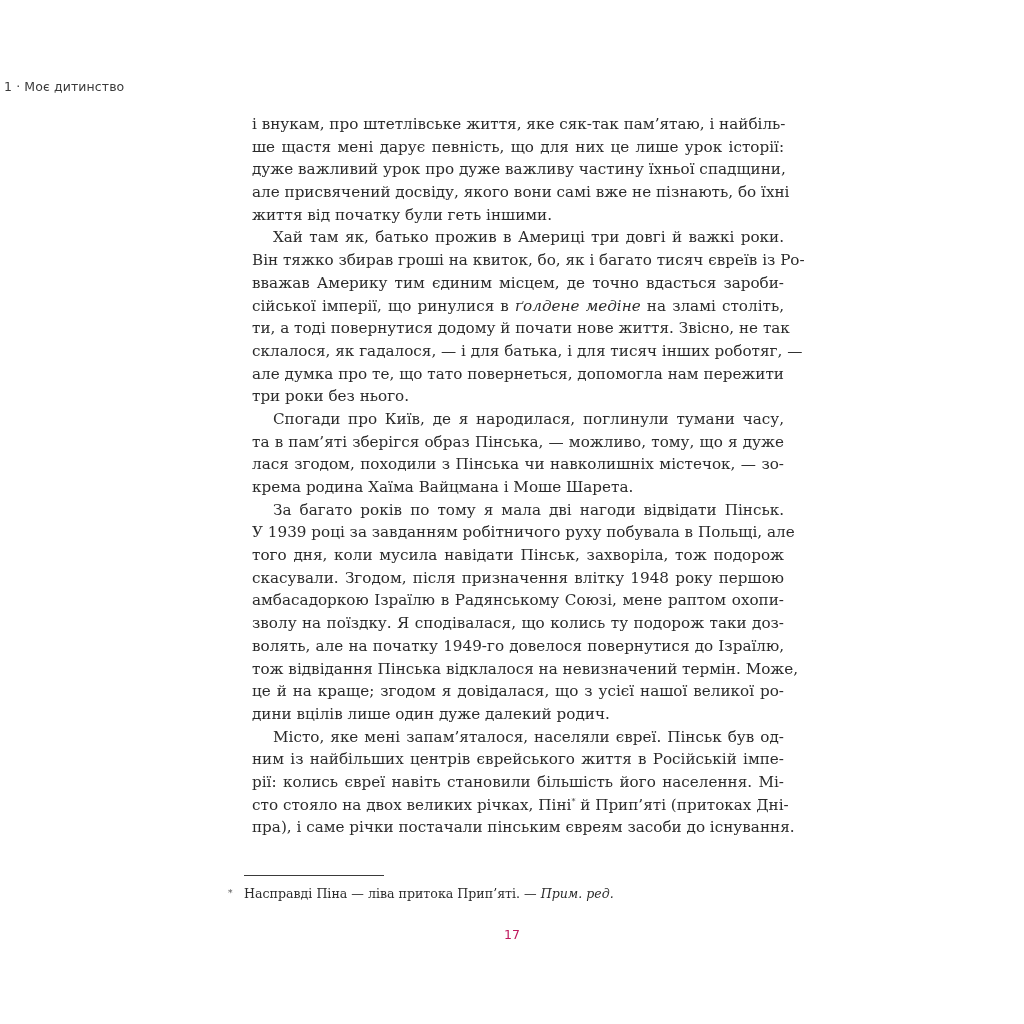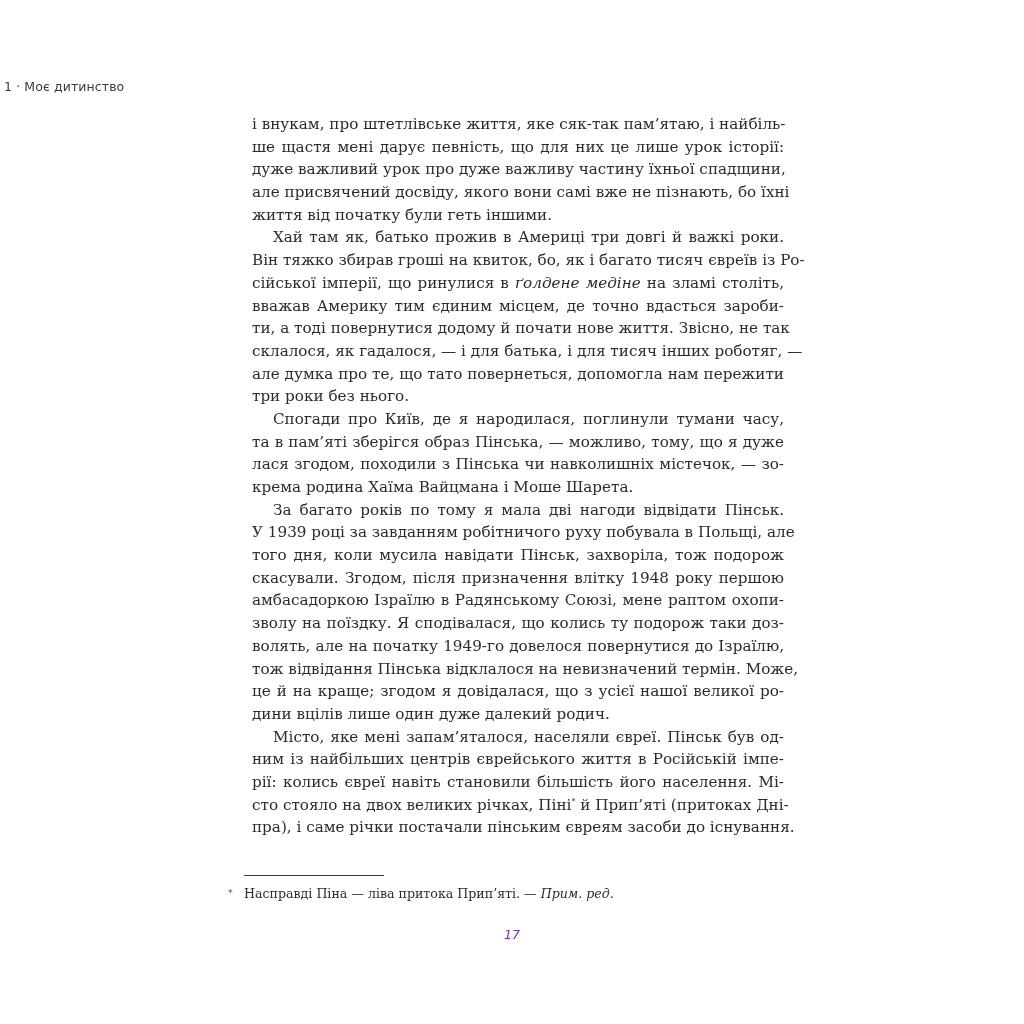--- a/index.html
+++ b/index.html
@@ -26,39 +26,39 @@
   }
   .footnote {
     position: absolute; left: 228px; top: 885px; width: 560px;
     font-family: "DejaVu Serif", serif; font-size: 12.6px; color: #2b2b2b; line-height: 18px;
   }
   .footnote .mark { position: absolute; left: 0; top: -1px; font-size: 9px; color: #555; }
   .footnote .ftext { position: absolute; left: 16px; white-space: nowrap; }
   .footnote .ftext i { font-style: italic; }
   .folio {
     position: absolute; top: 927px; left: 0; width: 1024px; text-align: center;
-    font-family: "DejaVu Sans", sans-serif; font-size: 12.5px; color: #6d28d9; font-style: italic;
+    font-family: "DejaVu Sans", sans-serif; font-size: 12.5px; color: #be185d;
   }
 </style>
 </head>
 <body>
 
 <div class="page">
   <div class="running-head">1 · Моє дитинство</div>
 
   <div class="body-text" id="body-text">
       <span class="line">і внукам, про штетлівське життя, яке сяк-так пам’ятаю, і найбіль-</span>
       <span class="line">ше щастя мені дарує певність, що для них це лише урок історії:</span>
       <span class="line">дуже важливий урок про дуже важливу частину їхньої спадщини,</span>
       <span class="line">але присвячений досвіду, якого вони самі вже не пізнають, бо їхні</span>
       <span class="line last">життя від початку були геть іншими.</span>
       <span class="line indent">Хай там як, батько прожив в Америці три довгі й важкі роки.</span>
       <span class="line">Він тяжко збирав гроші на квиток, бо, як і багато тисяч євреїв із Ро-</span>
+      <span class="line">вважав Америку тим єдиним місцем, де точно вдасться зароби-</span>
       <span class="line"><span>сійської імперії, що ринулися в </span><i>ґолдене медіне</i><span> на зламі століть,</span></span>
-      <span class="line">вважав Америку тим єдиним місцем, де точно вдасться зароби-</span>
       <span class="line">ти, а тоді повернутися додому й почати нове життя. Звісно, не так</span>
       <span class="line">склалося, як гадалося, — і для батька, і для тисяч інших роботяг, —</span>
       <span class="line">але думка про те, що тато повернеться, допомогла нам пережити</span>
       <span class="line last">три роки без нього.</span>
       <span class="line indent">Спогади про Київ, де я народилася, поглинули тумани часу,</span>
       <span class="line">та в пам’яті зберігся образ Пінська, — можливо, тому, що я дуже</span>
       <span class="line">лася згодом, походили з Пінська чи навколишніх містечок, — зо-</span>
       <span class="line last">крема родина Хаїма Вайцмана і Моше Шарета.</span>
       <span class="line indent">За багато років по тому я мала дві нагоди відвідати Пінськ.</span>
       <span class="line">У 1939 році за завданням робітничого руху побувала в Польщі, але</span>

